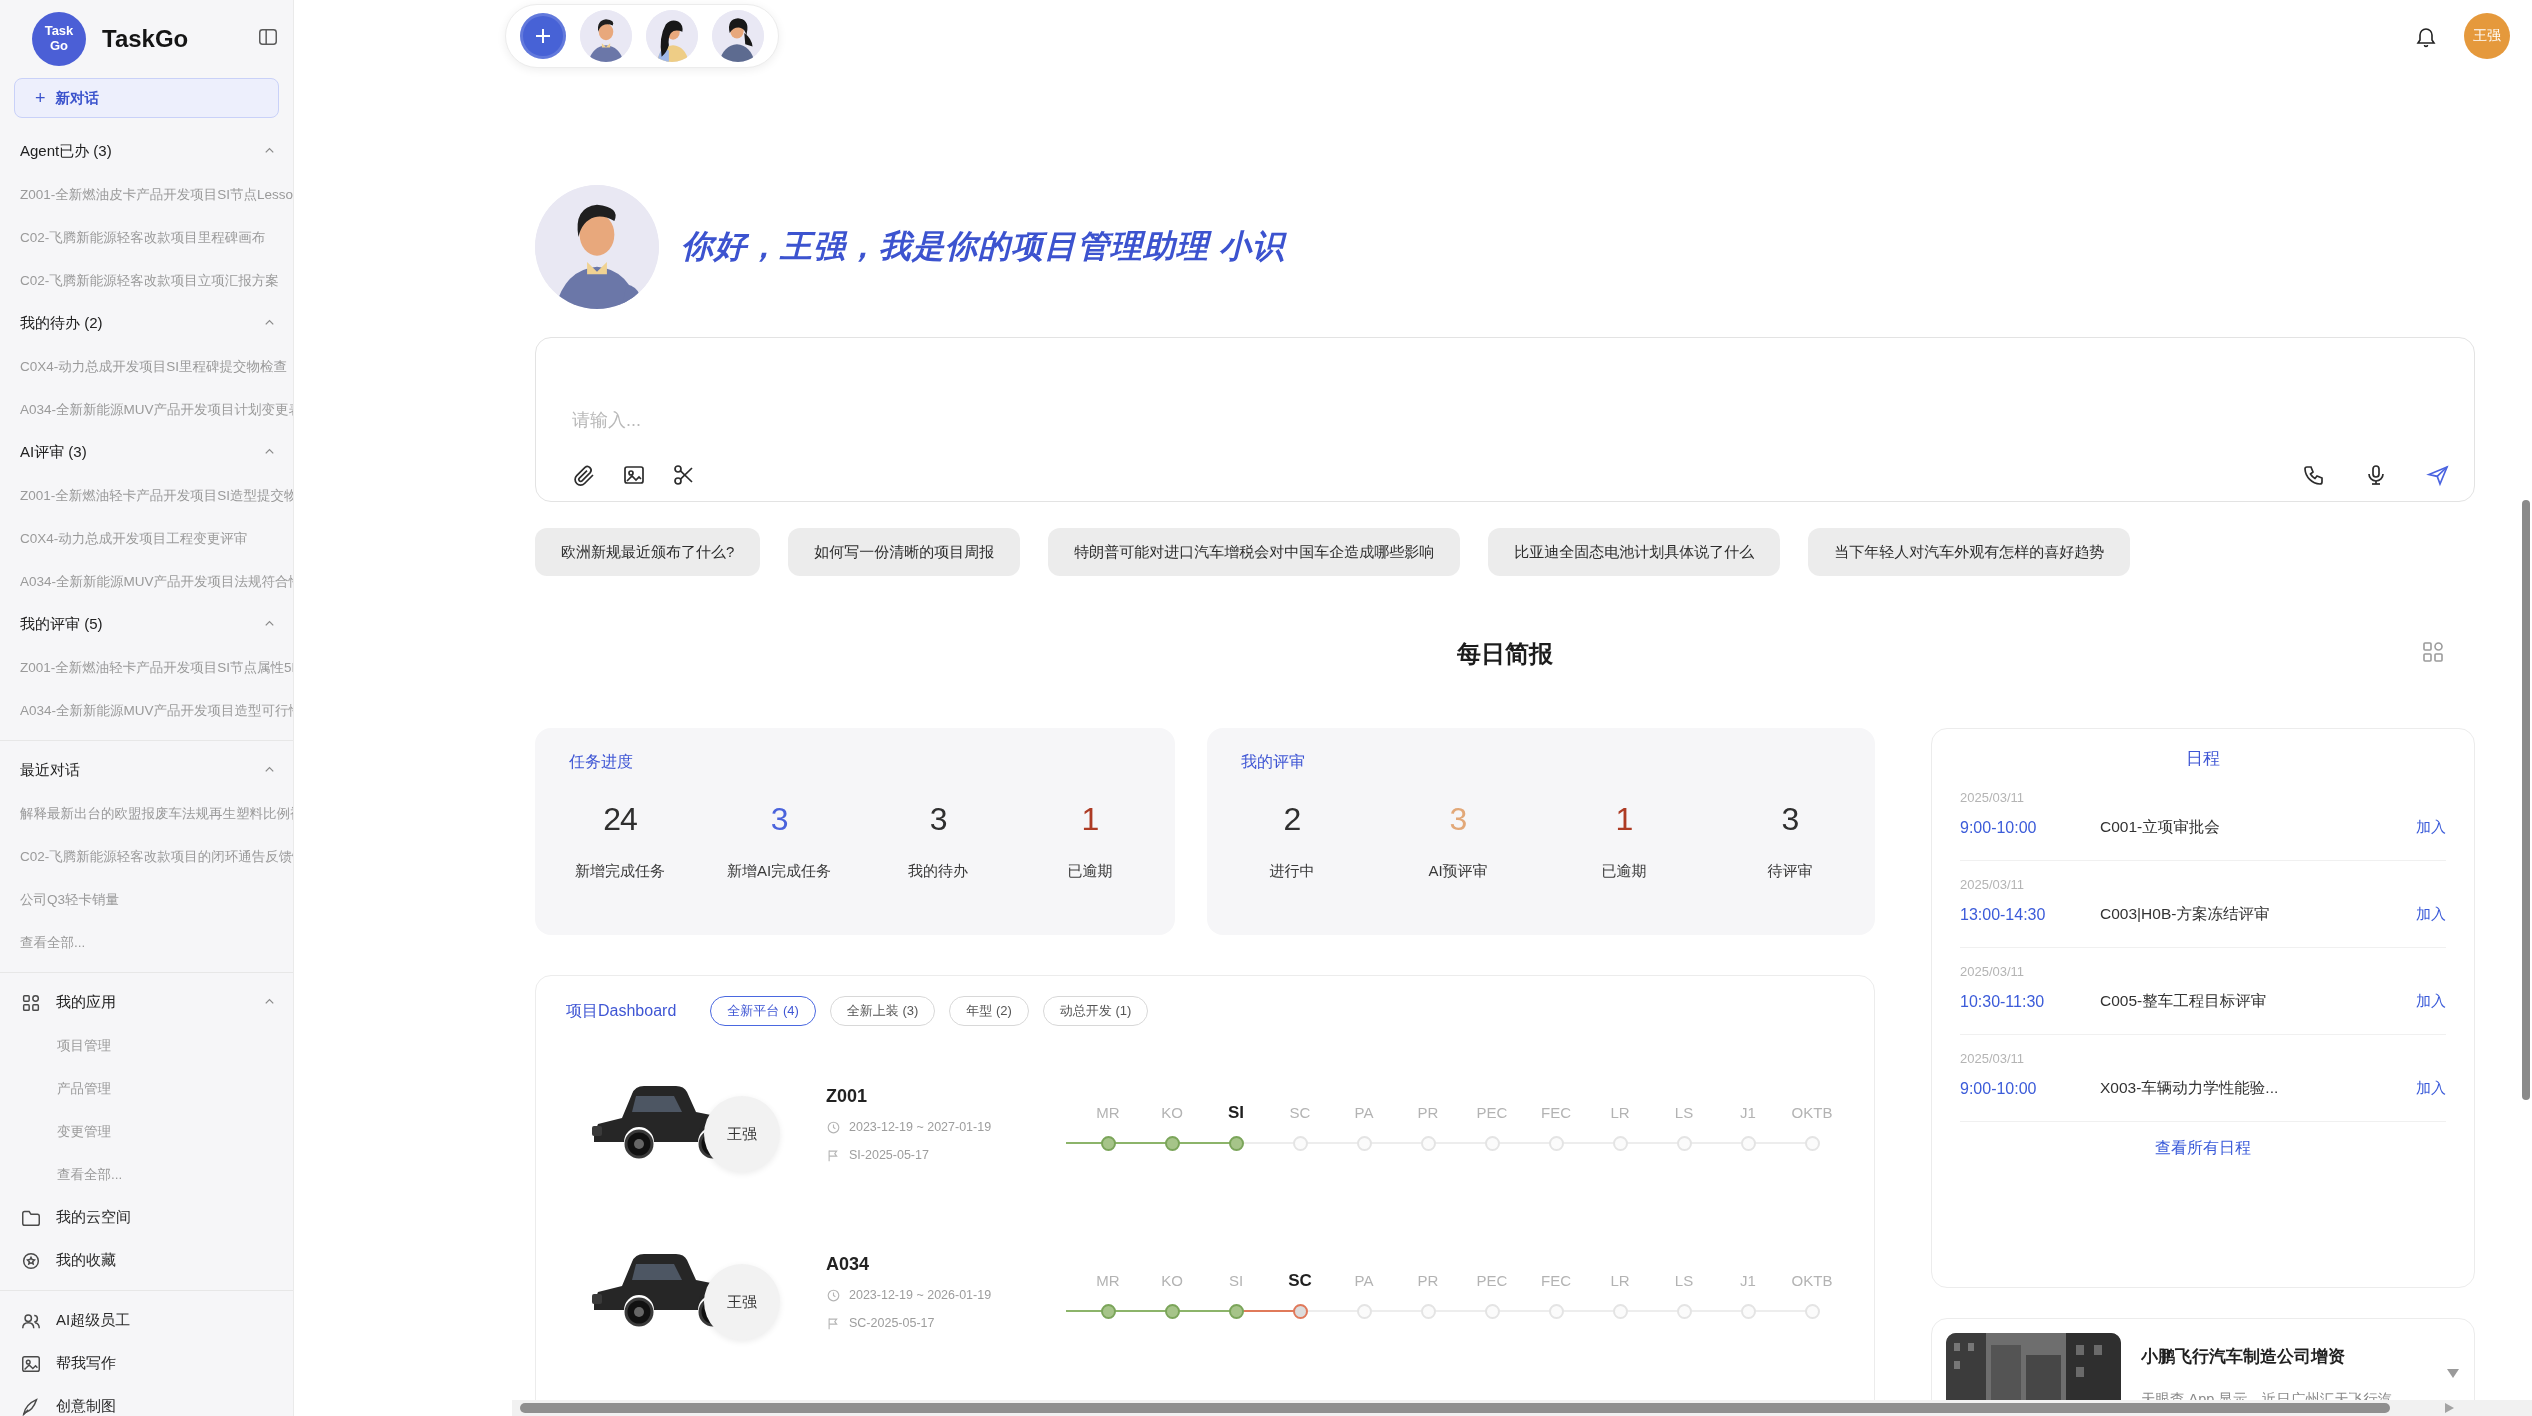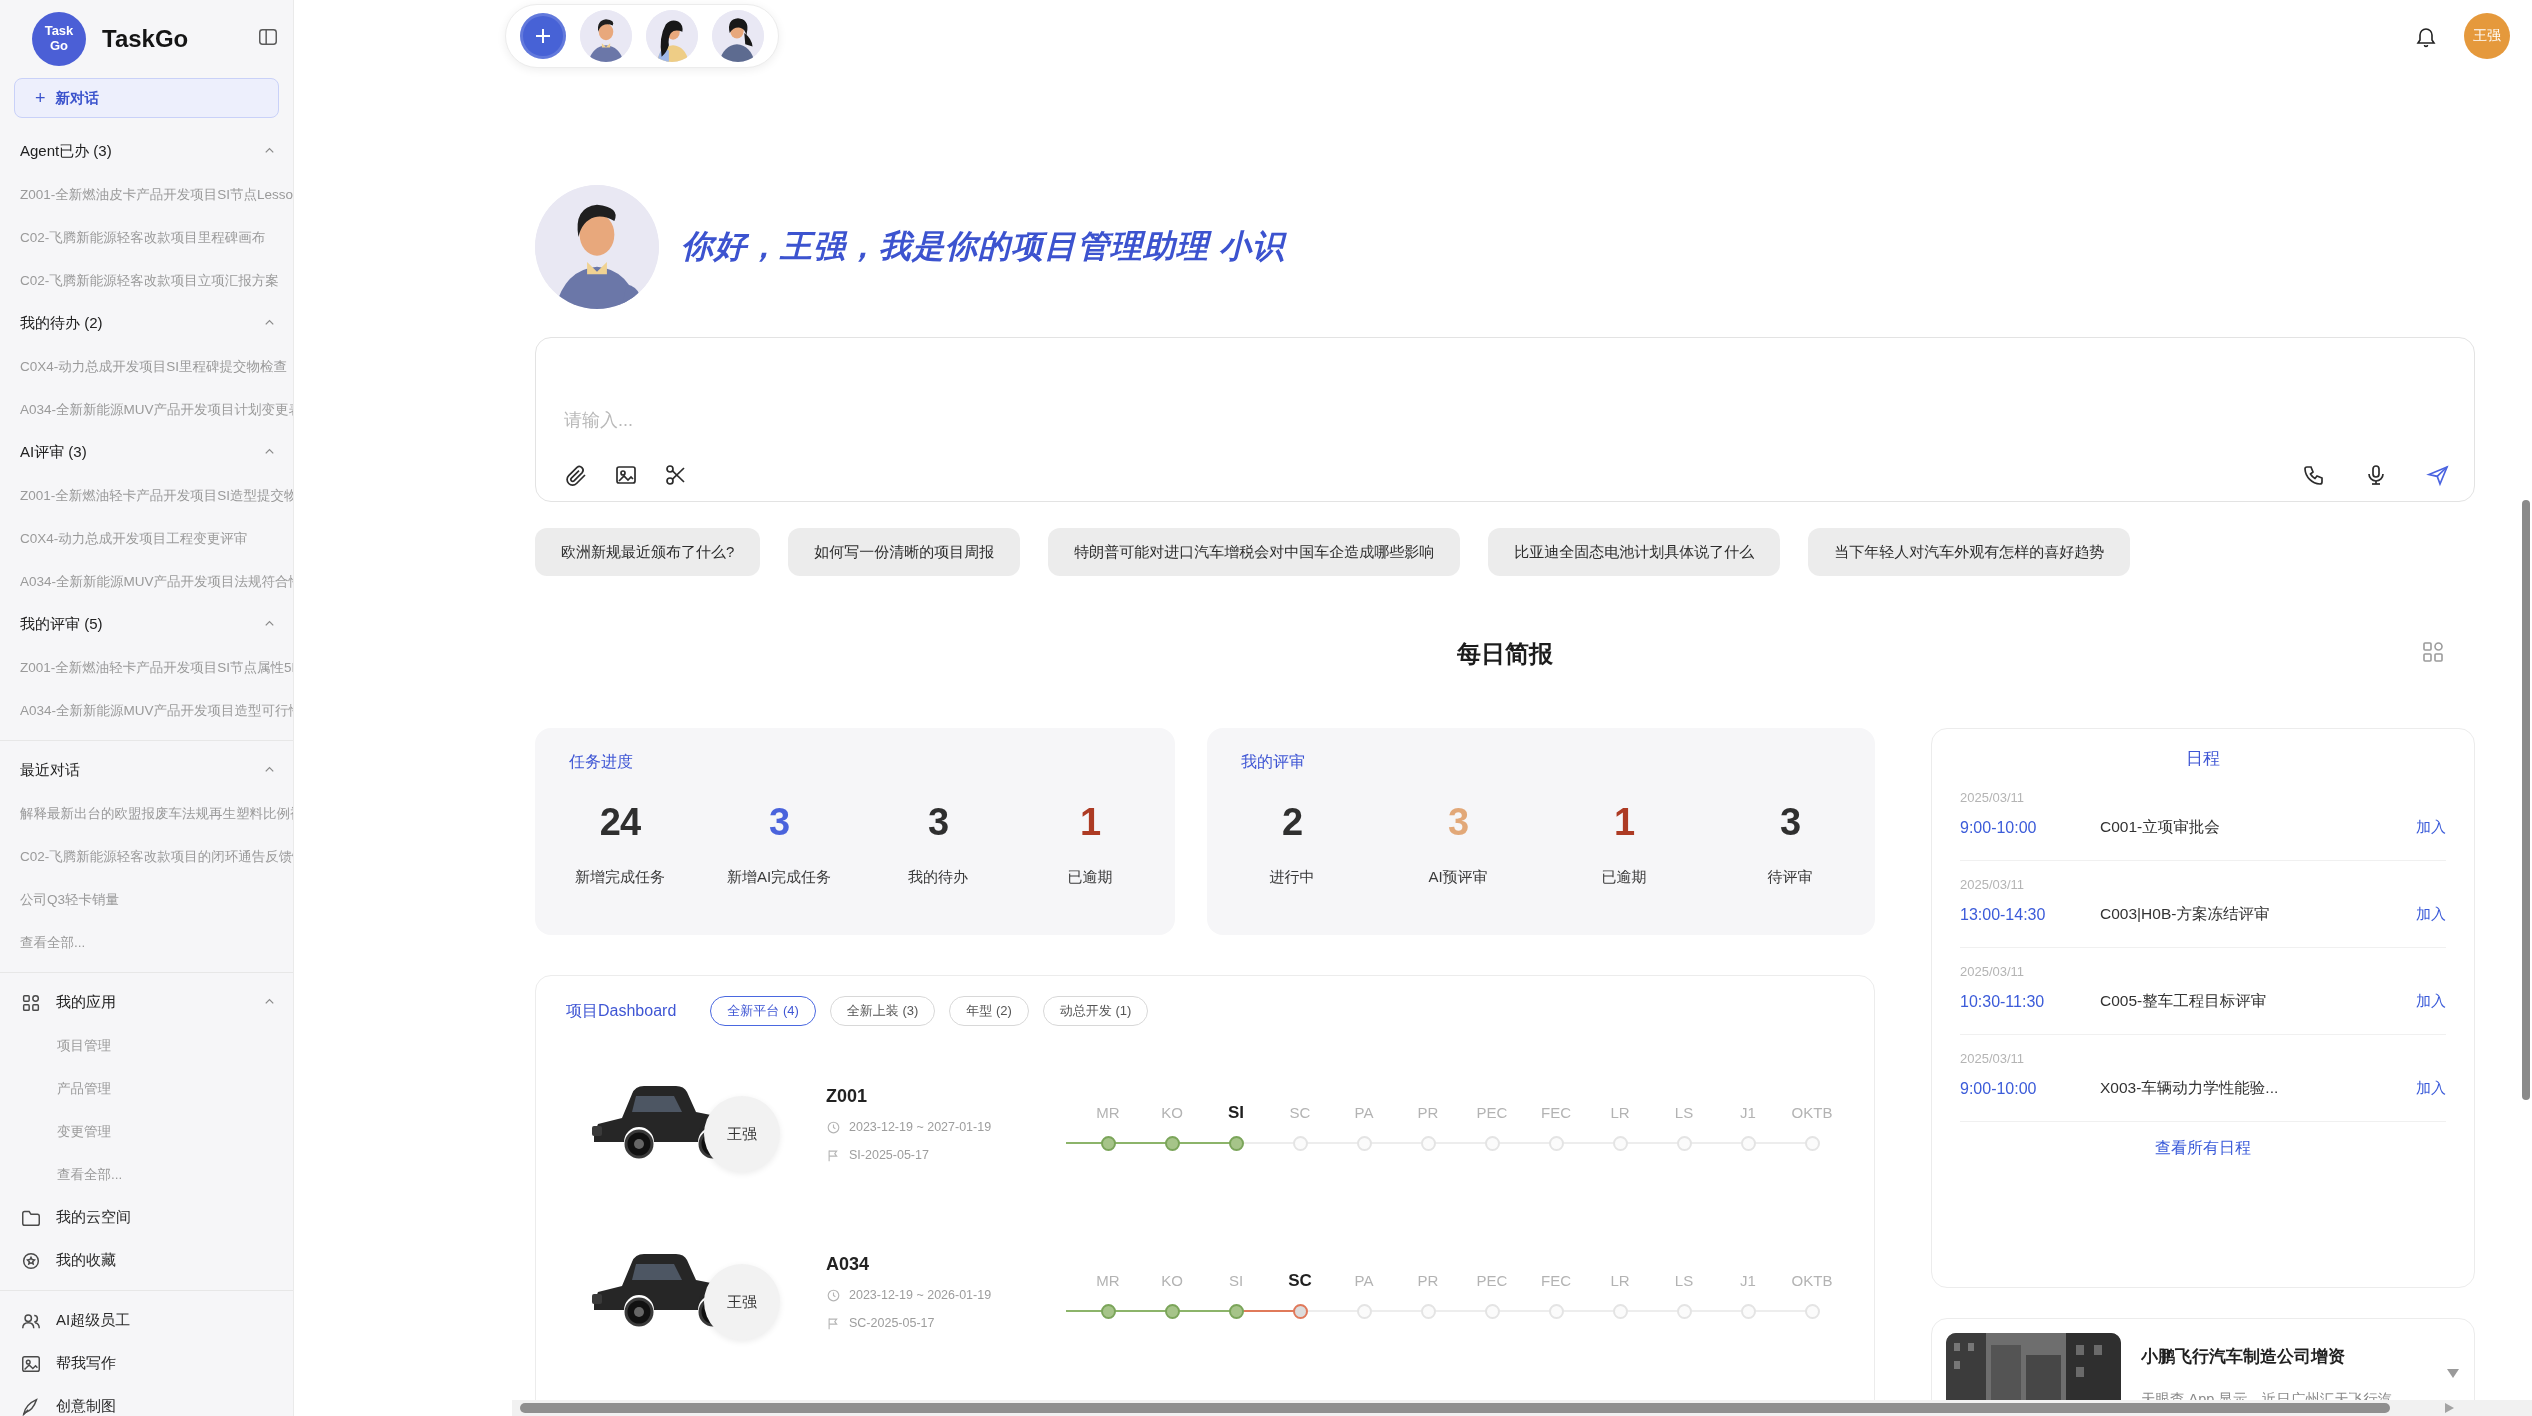--- a/index.html
+++ b/index.html
@@ -43,21 +43,21 @@
   .mini-avatar svg, .hero-avatar svg { display:block; width:100%; height:100%; }
   .bell { margin-left:auto; color:#222; cursor:pointer; display:flex; }
   .user-avatar { width:46px; height:46px; border-radius:50%; background:#e5993c; color:#fff;
     font-size:14px; display:flex; align-items:center; justify-content:center; margin-left:26px; cursor:pointer; }
 
   .hero { display:flex; align-items:center; gap:22px; margin:113px 57px 0 241px; }
   .hero-avatar { width:124px; height:124px; border-radius:50%; overflow:hidden; background:#e9e8f3; flex-shrink:0; }
   .greeting { font-size:32px; font-weight:700; font-style:italic; color:#3c53cf; letter-spacing:1px; }
 
   .input-card { margin:28px 57px 0 241px; height:165px; border:1px solid #e3e3e3; border-radius:16px;
-    background:#fff; display:flex; flex-direction:column; padding:16px 24px 14px 28px; }
+    background:#fff; display:flex; flex-direction:column; padding:16px 24px 14px 36px; }
   .input-placeholder { margin-top:54px; font-size:18px; color:#b9b9b9; cursor:text; flex:1; }
   .input-toolbar { display:flex; align-items:center; gap:26px; }
   .tool-ic { color:#2c2c2c; display:flex; cursor:pointer; }
   .tool-right { margin-left:auto; display:flex; align-items:center; gap:38px; }
   .send-ic { color:#4a63e0; }
 
   .chips { display:flex; gap:28px; margin:26px 57px 0 241px; }
   .chip { height:48px; background:#ececec; border-radius:12px; display:flex; align-items:center;
     padding:0 26px; font-size:15px; color:#2d2d2d; white-space:nowrap; cursor:pointer; }
 
@@ -67,21 +67,21 @@
 
   .content { display:flex; gap:56px; margin:56px 57px 0 241px; align-items:flex-start; }
   .left-col { width:1340px; flex-shrink:0; }
   .stats-row { display:flex; gap:32px; }
   .stat-card { height:207px; background:#f6f6f8; border-radius:16px; padding:24px 34px; }
   .stat-card.task { width:640px; }
   .stat-card.review { flex:1; }
   .stat-title { font-size:16px; color:#3f56d4; }
   .stat-cols { display:flex; justify-content:space-between; margin-top:28px; padding:0 6px; }
   .stat-col { text-align:center; min-width:90px; }
-  .stat-num { font-size:38px; font-weight:700; color:#2f2f2f; letter-spacing:-1px; }
+  .stat-num { font-size:32px; font-weight:400; color:#2f2f2f; letter-spacing:-1px; }
   .stat-num.c-blue { color:#4a63dc; } .stat-num.c-red { color:#ad3b24; }
   .stat-num.c-orange { color:#e2a878; } .stat-num.c-dark { color:#2f2f2f; }
   .stat-label { margin-top:24px; font-size:15px; color:#3a3a3a; }
 
   .dash-card { margin-top:40px; height:441px; border:1px solid #ececec; border-radius:16px;
     background:#fff; padding:20px 30px; overflow:hidden; }
   .dash-head { display:flex; align-items:center; gap:34px; }
   .dash-title { font-size:16px; color:#3f56d4; }
   .pills { display:flex; gap:14px; }
   .pill { height:30px; border-radius:15px; border:1px solid #d8d8d8; background:#fff; color:#555;

